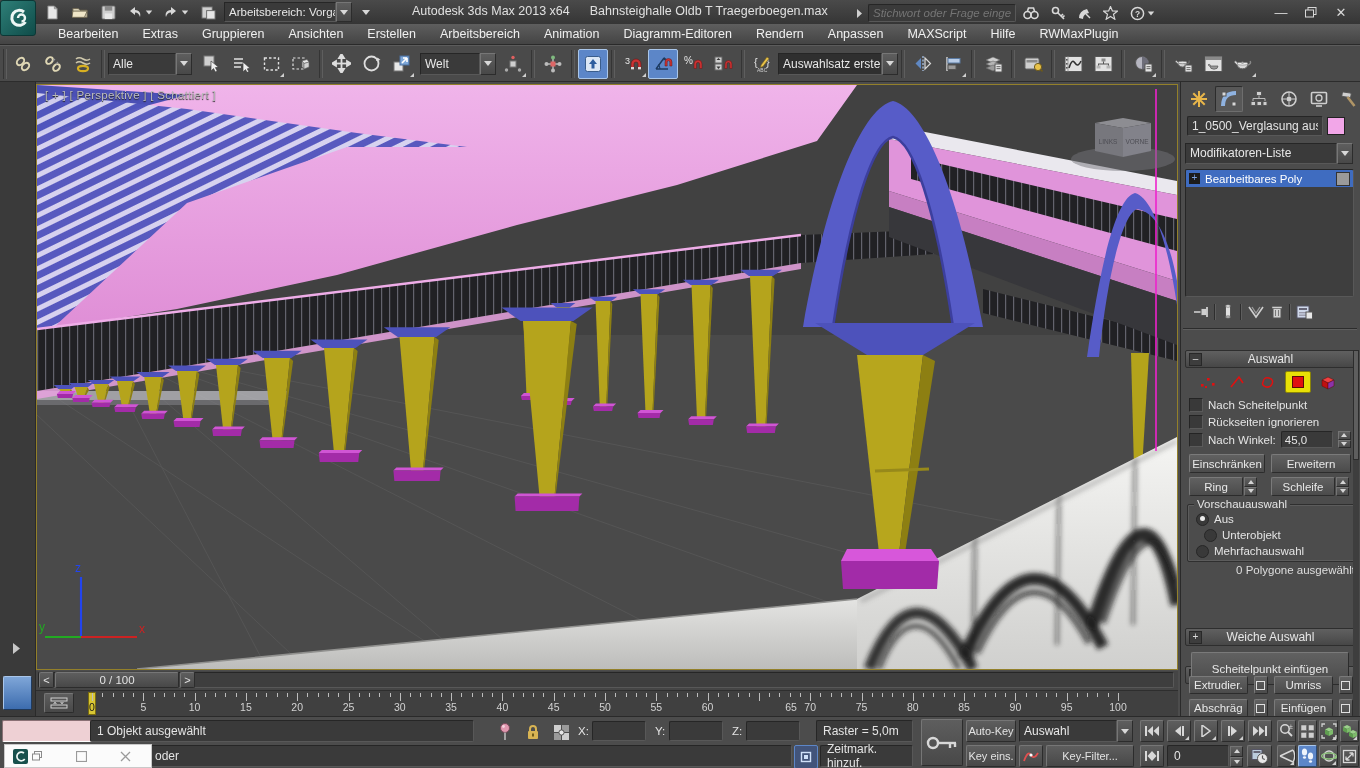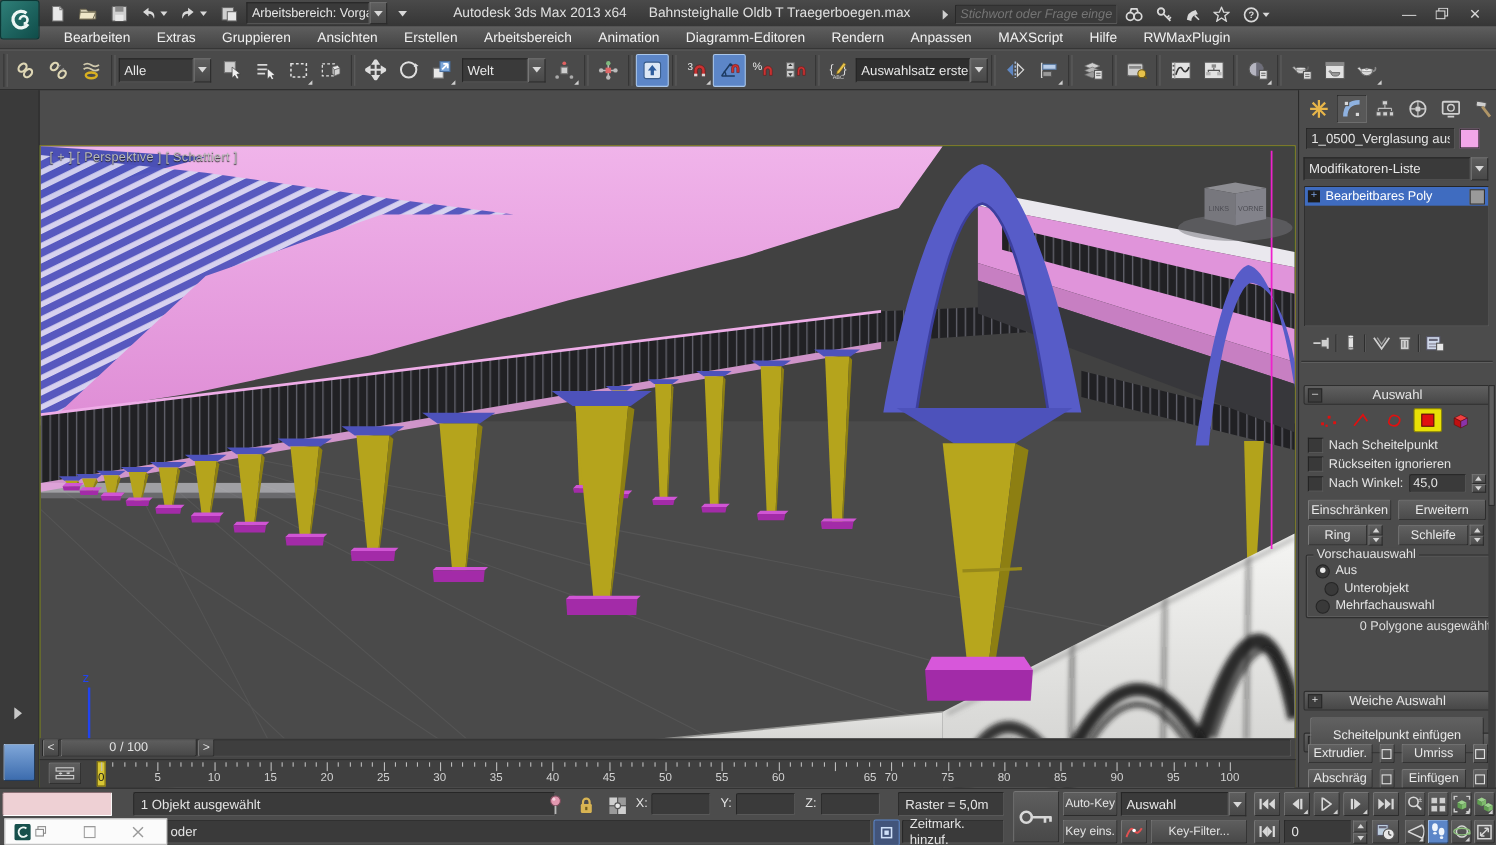--- a/index.html
+++ b/index.html
@@ -28,21 +28,21 @@
   .dd .arrow{width:16px;height:22px;background:linear-gradient(#5e5e5e,#484848);border:1px solid;
     border-color:#767676 #2c2c2c #2c2c2c #767676;display:flex;align-items:center;justify-content:center;box-sizing:border-box;}
   .chev{width:0;height:0;border-left:4px solid transparent;border-right:4px solid transparent;border-top:5px solid #d8d8d8;}
   .spin{width:13px;height:19px;display:flex;flex-direction:column;flex:none;}
   .spin div{flex:1;background:linear-gradient(#606060,#4a4a4a);border:1px solid;border-color:#747474 #2c2c2c #2c2c2c #747474;
     display:flex;align-items:center;justify-content:center;box-sizing:border-box;}
   .spin .u::after{content:"";border-left:3px solid transparent;border-right:3px solid transparent;border-bottom:4px solid #d5d5d5;}
   .spin .d::after{content:"";border-left:3px solid transparent;border-right:3px solid transparent;border-top:4px solid #d5d5d5;}
   
   #leftstrip{left:0;top:82px;width:36px;height:686px;background:#3a3a3a;border-right:1px solid #2a2a2a;box-sizing:border-box;}
-  #viewport{left:36px;top:84px;width:1142px;height:586px;border:1px solid #93802a;box-sizing:border-box;background:#14532d;margin-top:48px;}
+  #viewport{left:36px;top:84px;width:1142px;height:586px;border:1px solid #93802a;box-sizing:border-box;background:#6d28d9;}
   #vplabel{left:8px;top:4px;color:#bcbcbc;font-size:11.5px;letter-spacing:.3px;text-shadow:0 1px 1px #222;z-index:5;}
   
   #cmdpanel{left:1180px;top:82px;width:180px;height:634px;background:#4c4c4c;border-left:1px solid #2a2a2a;box-sizing:border-box;}
   .ptab{width:26px;height:24px;display:flex;align-items:center;justify-content:center;border:1px solid transparent;border-radius:2px;}
   .ptab.active{background:#585858;border-color:#2c2c2c #6e6e6e #6e6e6e #2c2c2c;}
   .pbtn{background:linear-gradient(#616161,#4b4b4b);border:1px solid;border-color:#7a7a7a #2c2c2c #2c2c2c #7a7a7a;
     border-radius:2px;color:#e8e8e8;font-size:11.5px;display:flex;align-items:center;justify-content:center;box-sizing:border-box;white-space:nowrap;}
   .rollout{margin:0 4px;height:16px;background:linear-gradient(#606060,#474747);border:1px solid #2e2e2e;border-radius:2px;
     display:flex;align-items:center;position:relative;color:#e6e6e6;font-size:12px;}
   .rollout .pm{position:absolute;left:3px;width:11px;height:11px;background:#3d3d3d;border:1px solid #282828;
@@ -1056,21 +1056,21 @@
         <div class="tick" style="left: 1051.22px; height: 4px;"></div>
         <div class="tick" style="left: 1061.48px; height: 4px;"></div>
         <div class="tick" style="left: 1071.74px; height: 4px;"></div>
         <div class="tick" style="left: 1082px; height: 8px;"></div>
         <div class="ticklabel" style="left: 1082px;">100</div>
       </div>
   </div>
 
   <div id="statusbar" class="abs">
     <div class="abs sunken" style="left:2px;top:3px;width:100px;height:22px;background:#eed0d4;border-color:#8a7075 #fff #fff #8a7075;"></div>
-    <div class="abs sunken stfield" style="left:121px;top:3px;width:384px;height:22px;">
+    <div class="abs sunken stfield" style="left:90px;top:3px;width:384px;height:22px;">
       <span>1 Objekt ausgewählt</span>
     </div>
     <div class="ico-btn" style="left:494px;top:4px;width:22px;height:22px;">
       <svg width="12" height="18" viewBox="0 0 12 18">
           <circle cx="6" cy="5" r="4.5" fill="#e298b0" stroke="#7a4a5a"></circle>
           <circle cx="4.5" cy="3.5" r="1.4" fill="#f5d2dd"></circle>
           <line x1="6" y1="9.5" x2="6" y2="17" stroke="#b9b9b9" stroke-width="1.6"></line>
         </svg>
     </div>
     <div class="ico-btn" style="left:522px;top:4px;width:22px;height:22px;">

